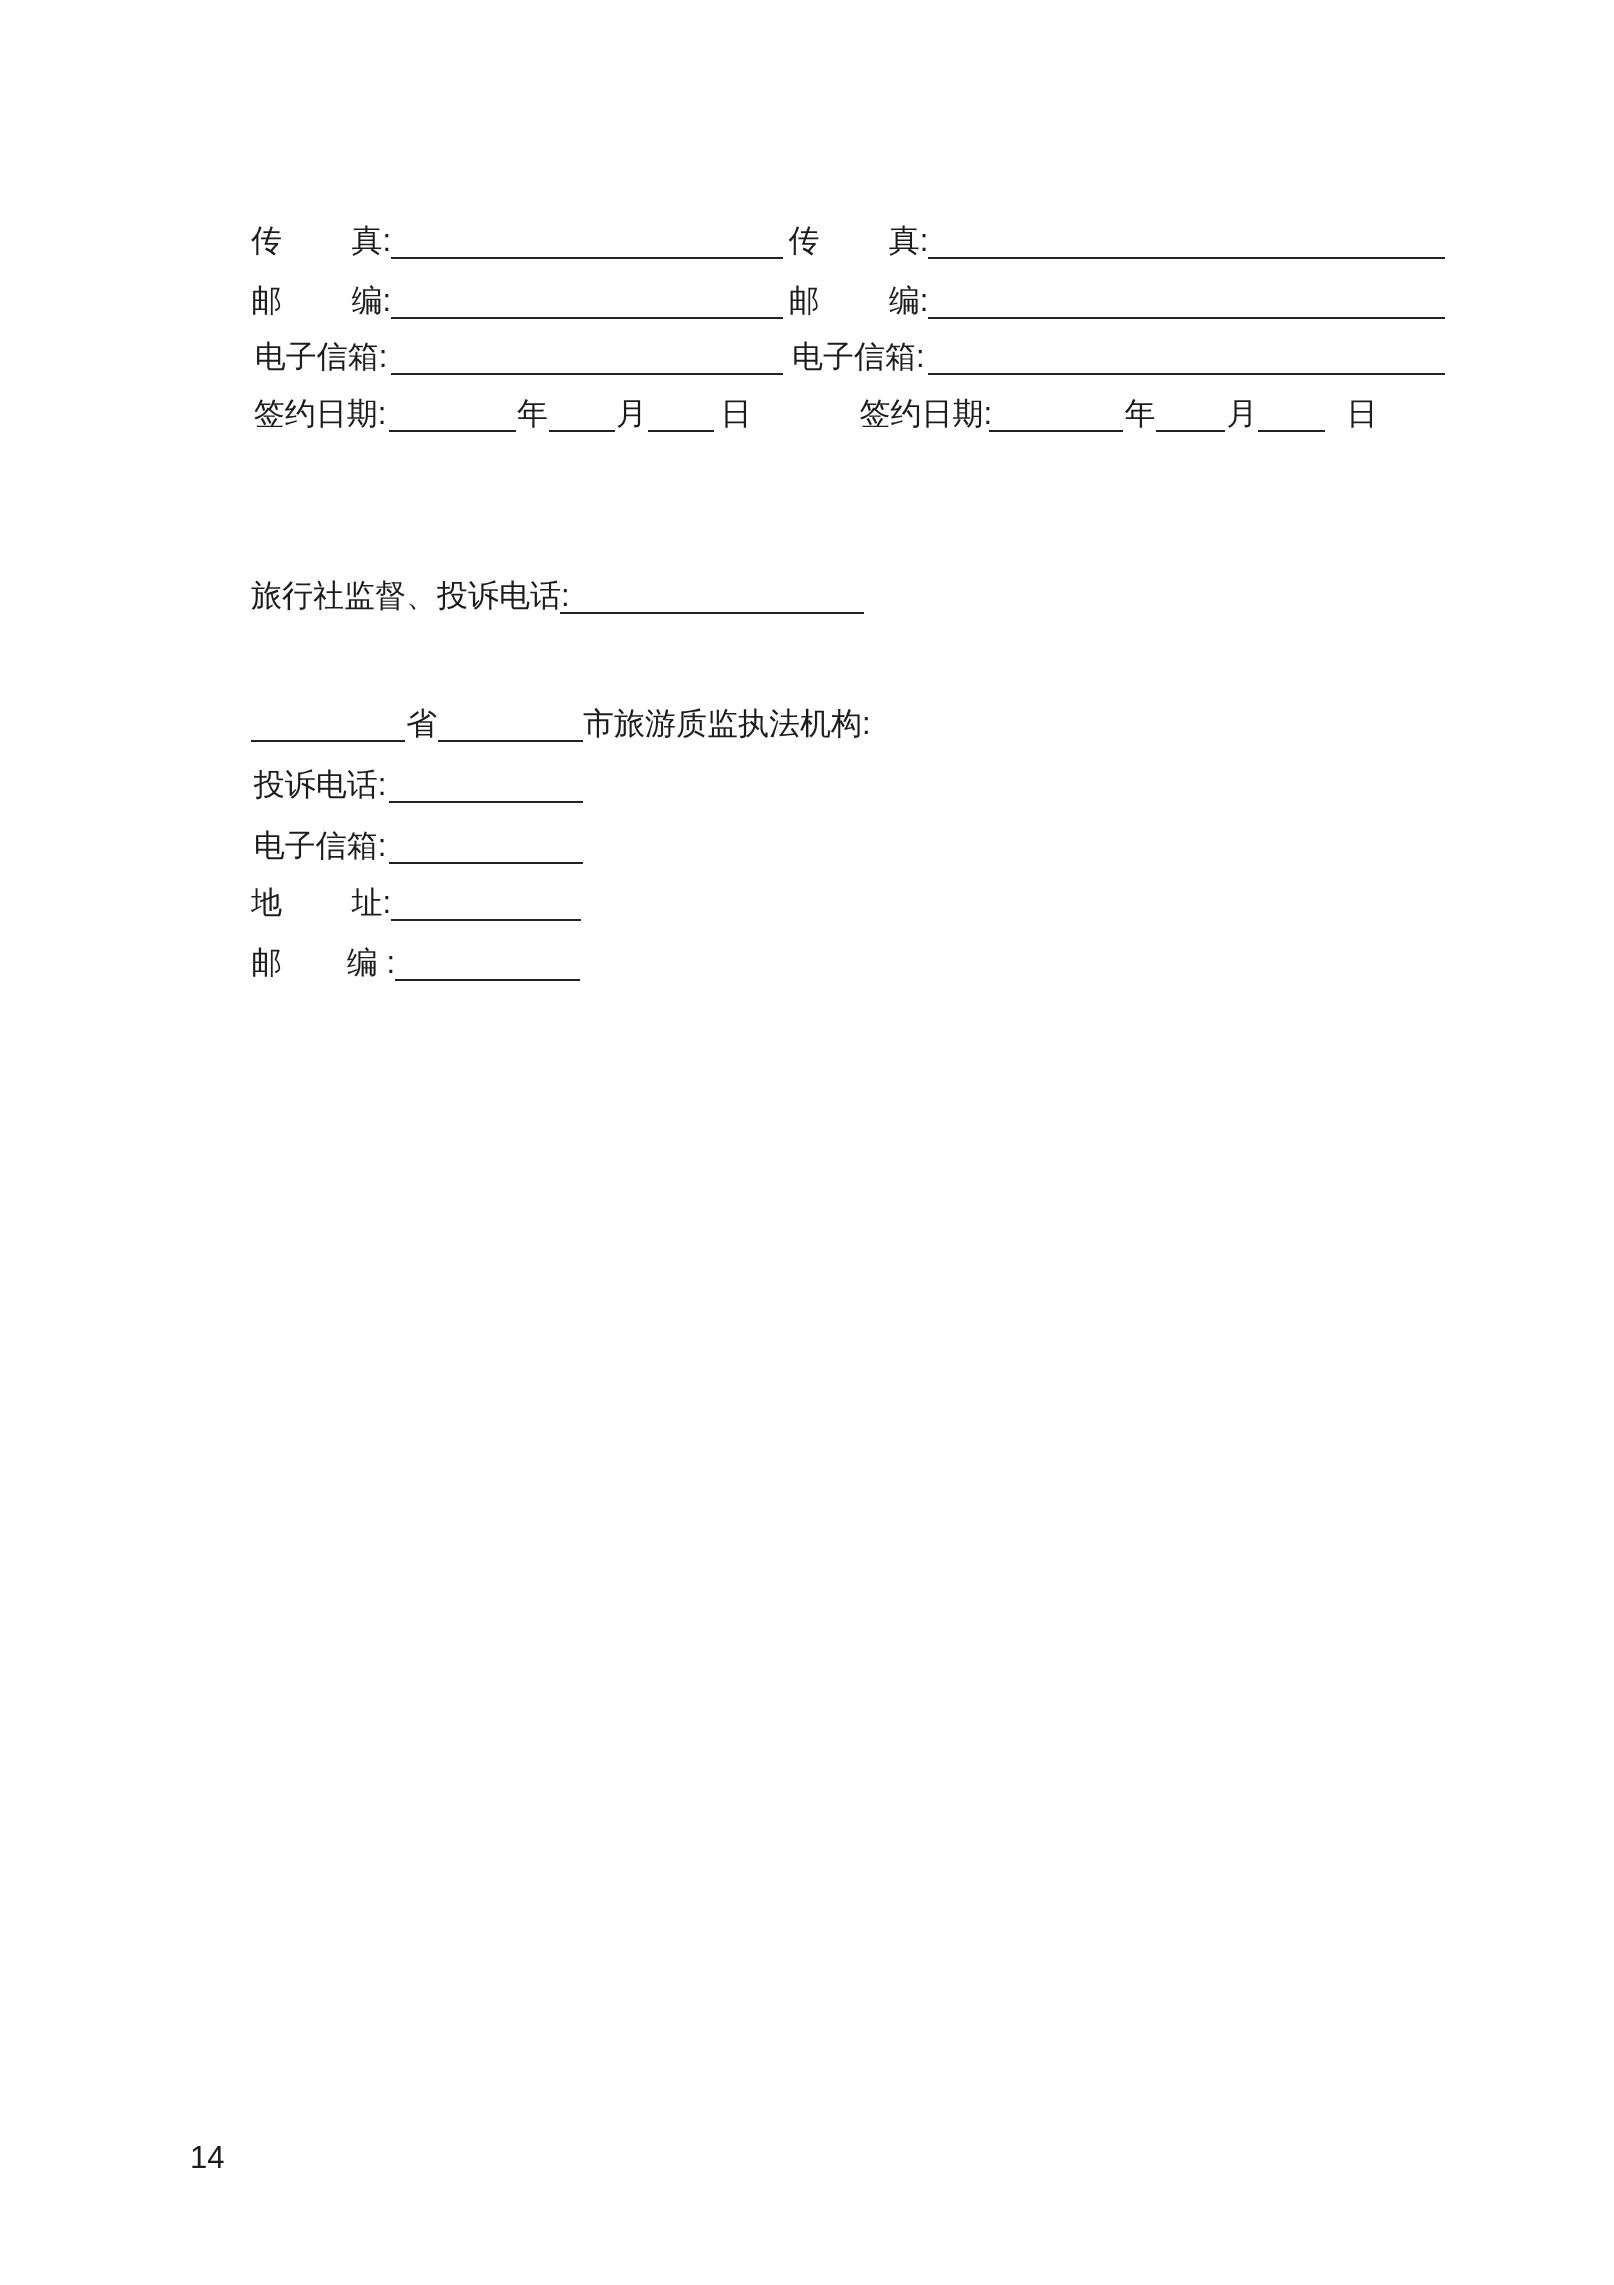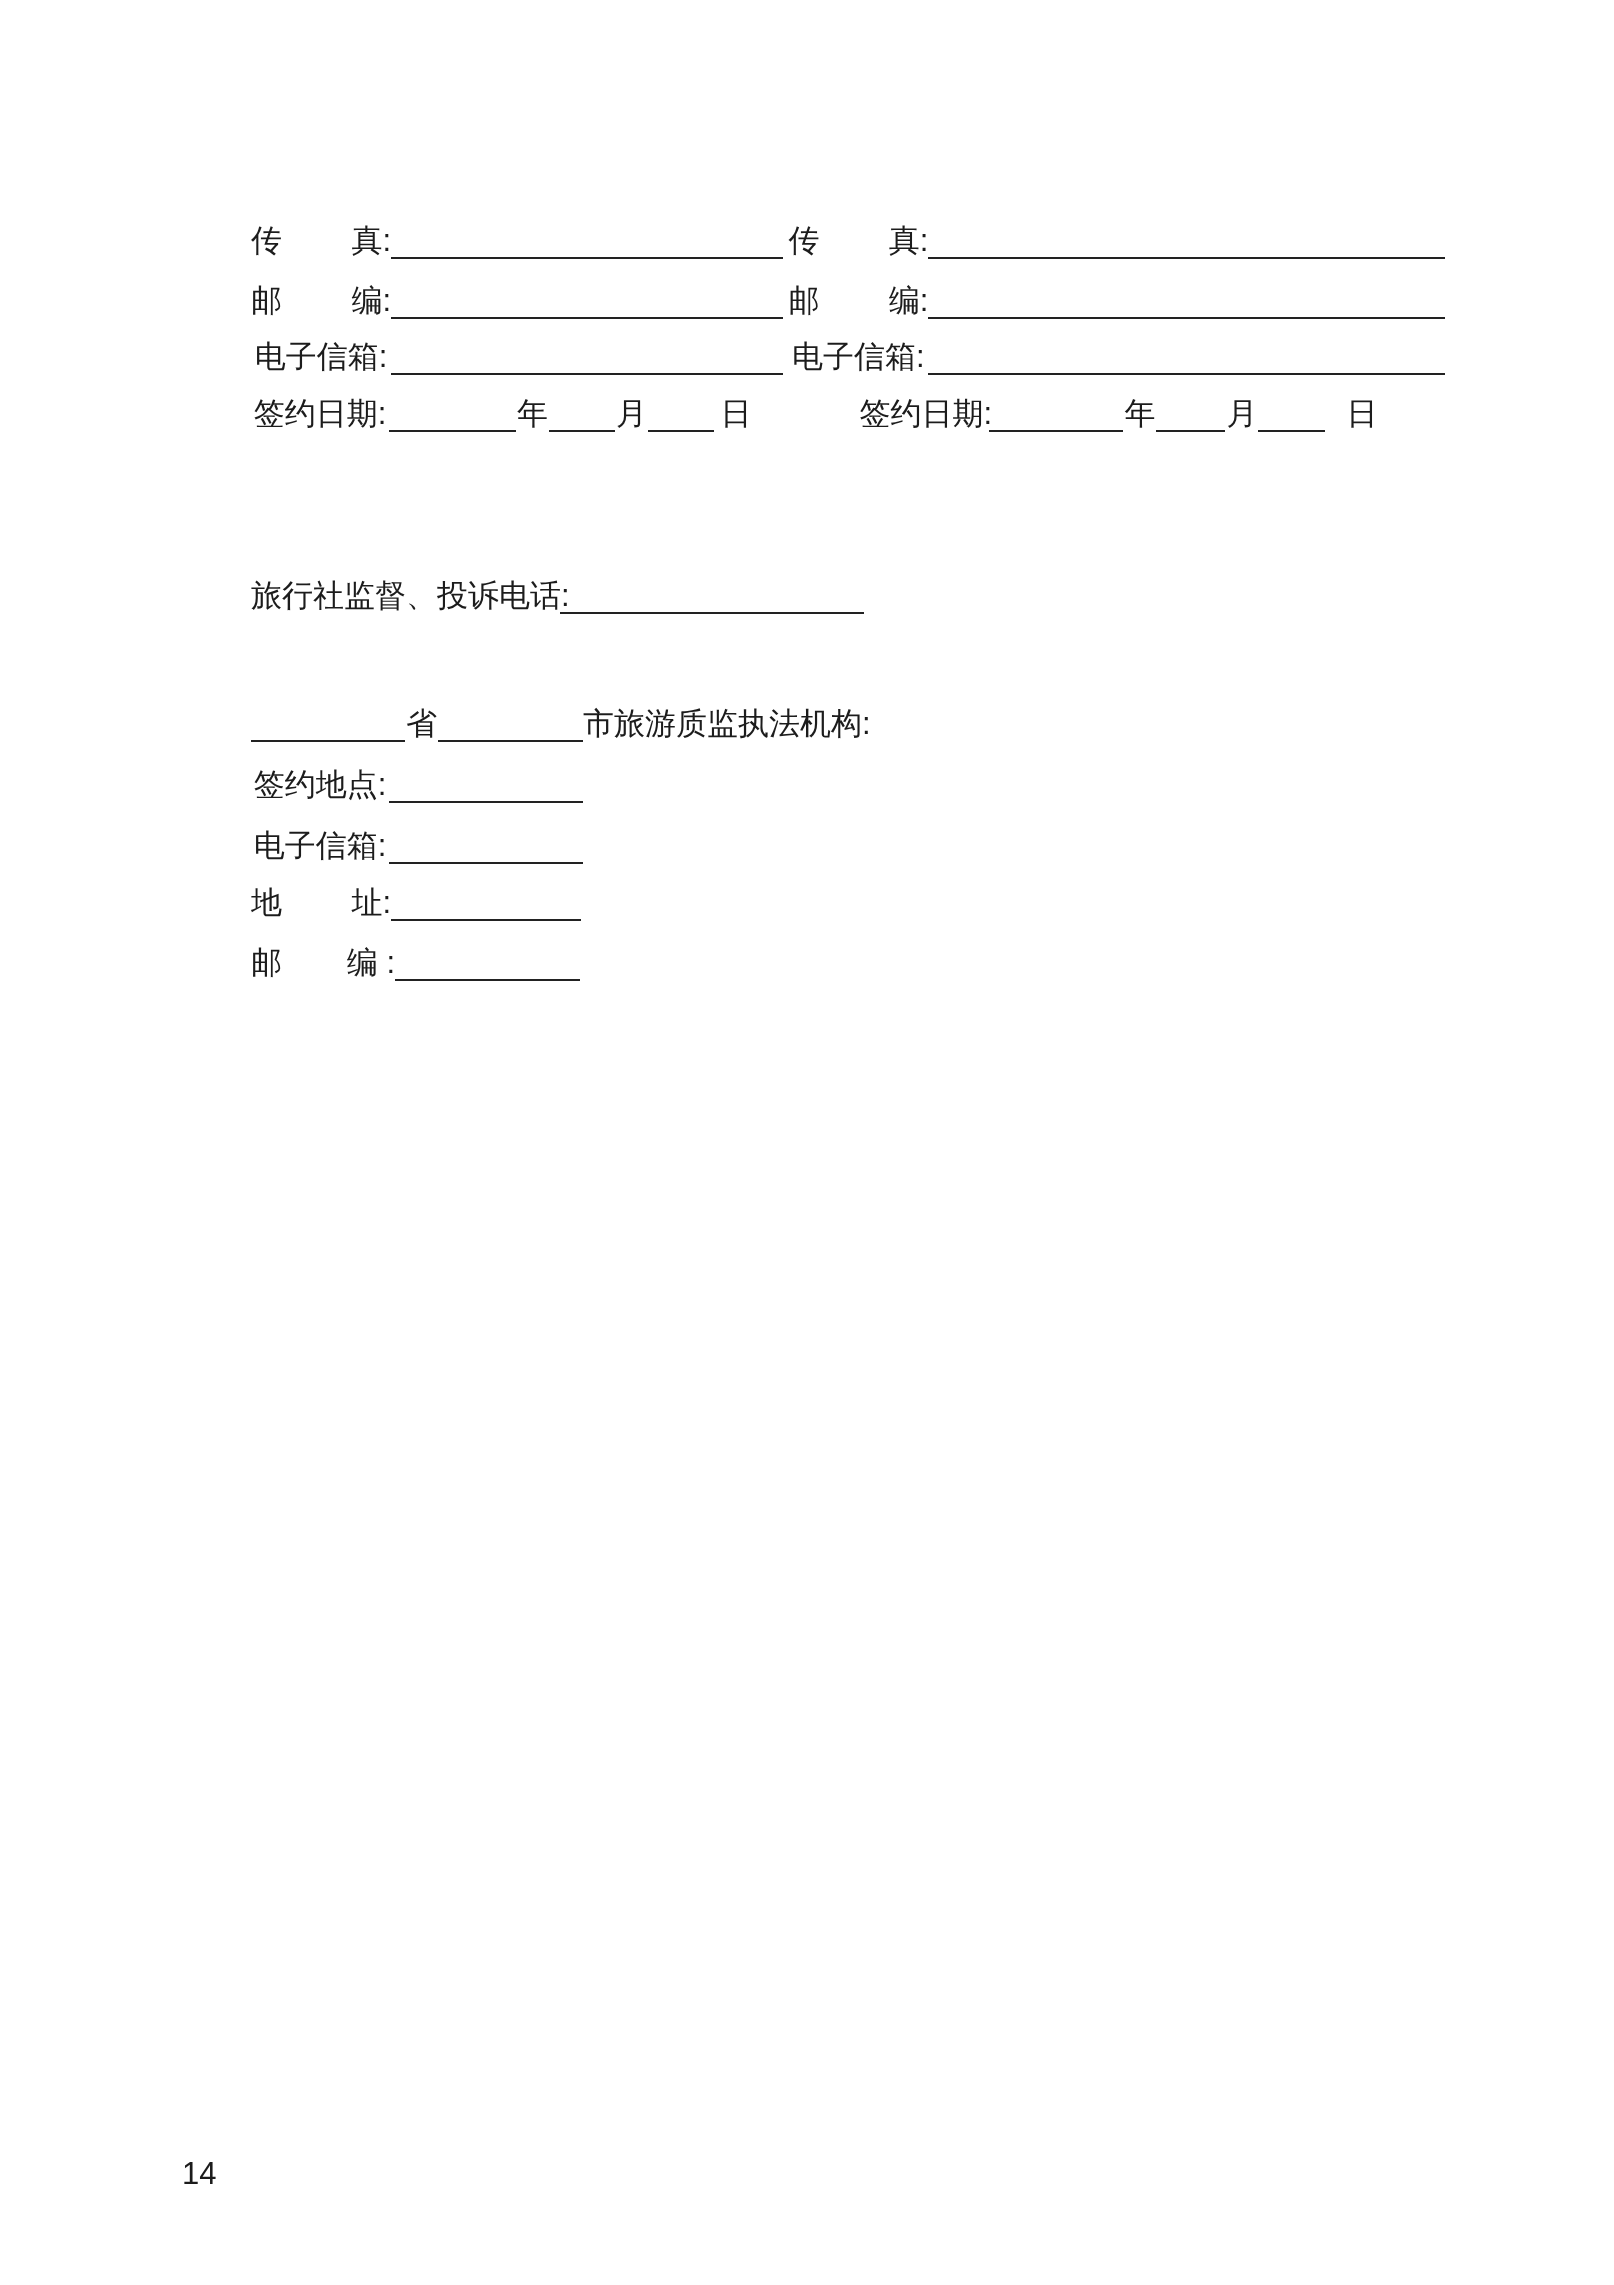--- a/index.html
+++ b/index.html
@@ -30,22 +30,22 @@
   }
   .ul{
     display:inline-block;
     height:31px;
     box-sizing:border-box;
     border-bottom:2.7px solid #222222;
   }
   .unit{display:inline-block;width:33px;text-align:center;}
   .pagenum{
     position:absolute;
-    left:182px;top:2140px;
-    font-size:31px;line-height:36px;margin-top:16px;
+    left:190px;top:2140px;
+    font-size:31px;line-height:36px;
   }
 </style>
 </head>
 <body>
 
 <div class="page">
 
   <div class="row" style="top:223px">
     <span class="spread" style="width:140px">
       <span>传</span>
@@ -104,21 +104,21 @@
   </div>
 
   <div class="row" style="top:706px;left:251px">
     <span class="ul" style="width:154px"></span>
     <span class="unit">省</span>
     <span class="ul" style="width:145px"></span>
     <span class="lbl">市旅游质监执法机构:</span>
   </div>
 
   <div class="row" style="top:767px">
-    <span class="lbl" style="width:138px">签约地点:</span>
+    <span class="lbl" style="width:138px">投诉电话:</span>
     <span class="ul" style="width:194px"></span>
   </div>
 
   <div class="row" style="top:828px">
     <span class="lbl" style="width:138px">电子信箱:</span>
     <span class="ul" style="width:194px"></span>
   </div>
 
   <div class="row" style="top:885px">
     <span class="spread" style="width:140px">

